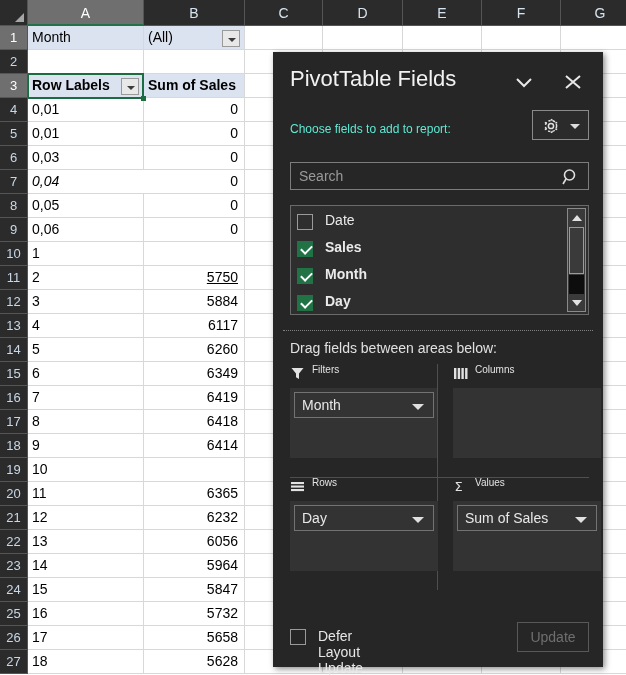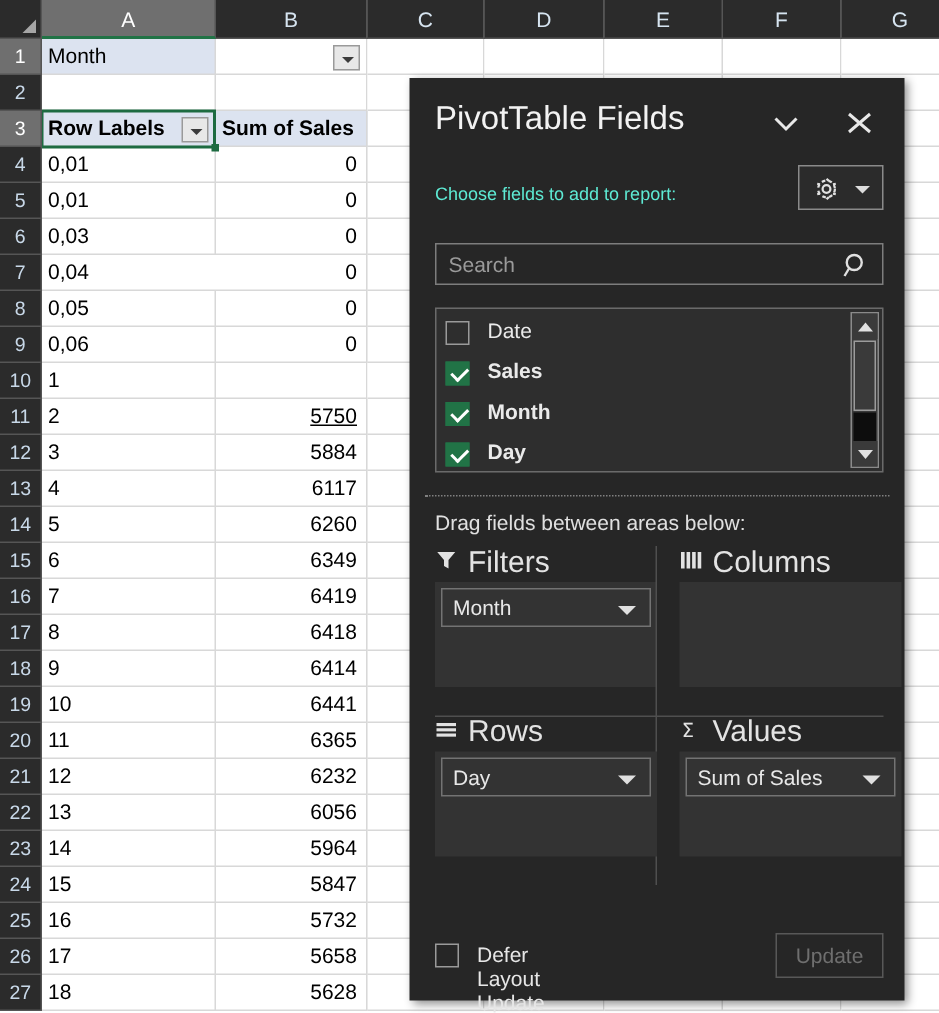--- a/index.html
+++ b/index.html
@@ -160,21 +160,21 @@
     position: absolute; left: 10px; top: 278px; width: 310px;
     border-top: 1px dotted #808080;
   }
   .drag-label { position: absolute; left: 17px; top: 288px; font-size: 14px; color: #e0e0e0; }
 
   .area {
     position: absolute; width: 148px;
   }
   .area-head { position: absolute; left: 0; top: 0; height: 20px; }
   .area-icon { position: absolute; left: 0; top: 2px; width: 15px; height: 15px; }
-  .area-title { position: absolute; left: 22px; top: 0; font-size: 20px; color: #e3e3e3; }
+  .area-title { position: absolute; left: 22px; top: 0; font-size: 10px; color: #e3e3e3; }
   .area-drop {
     position: absolute; left: 0; top: 24px; width: 148px; height: 70px;
     background: #333333;
   }
   .area-field {
     position: absolute; left: 4px; top: 4px; width: 140px; height: 26px;
     background: #333333; border: 1px solid #737373;
   }
   .area-field span {
     position: absolute; left: 7px; top: 4px; font-size: 14px; color: #e8e8e8;
@@ -435,31 +435,32 @@
         <div class="cell empty-grid" style="left: 454px; width: 79px; top: 600px;"></div>
         <div class="cell empty-grid" style="left: 533px; width: 79px; top: 600px;"></div>
         <div class="cell empty-grid" style="left: 0px; width: 116px; top: 624px;"></div>
         <div class="cell empty-grid" style="left: 116px; width: 101px; top: 624px;"></div>
         <div class="cell empty-grid" style="left: 217px; width: 78px; top: 624px;"></div>
         <div class="cell empty-grid" style="left: 295px; width: 80px; top: 624px;"></div>
         <div class="cell empty-grid" style="left: 375px; width: 79px; top: 624px;"></div>
         <div class="cell empty-grid" style="left: 454px; width: 79px; top: 624px;"></div>
         <div class="cell empty-grid" style="left: 533px; width: 79px; top: 624px;"></div>
         <div class="cell pivfilter" style="left: 0px; width: 116px; top: 0px;">Month</div>
+        <div class="cell pivfilter" style="left: 116px; width: 101px; top: 0px;">(All)</div>
         <div class="fdrop" style="left: 194px; top: 4px;"></div>
         <div class="cell pivhead" style="left: 0px; width: 116px; top: 48px;">Row Labels</div>
         <div class="cell pivhead" style="left: 116px; width: 101px; top: 48px;">Sum of Sales</div>
         <div class="fdrop" style="left: 93px; top: 52px;"></div>
         <div class="cell " style="left: 0px; width: 116px; top: 72px;">0,01</div>
         <div class="cell  num" style="left: 116px; width: 101px; top: 72px;">0</div>
         <div class="cell " style="left: 0px; width: 116px; top: 96px;">0,01</div>
         <div class="cell  num" style="left: 116px; width: 101px; top: 96px;">0</div>
         <div class="cell " style="left: 0px; width: 116px; top: 120px;">0,03</div>
         <div class="cell  num" style="left: 116px; width: 101px; top: 120px;">0</div>
-        <div class="cell " style="left: 0px; width: 128px; top: 144px;">0,04</div>
+        <div class="cell " style="left: 0px; width: 128px; top: 144px; font-style: italic;">0,04</div>
         <div class="cell  num" style="left: 116px; width: 101px; top: 144px;">0</div>
         <div class="cell " style="left: 0px; width: 116px; top: 168px;">0,05</div>
         <div class="cell  num" style="left: 116px; width: 101px; top: 168px;">0</div>
         <div class="cell " style="left: 0px; width: 116px; top: 192px;">0,06</div>
         <div class="cell  num" style="left: 116px; width: 101px; top: 192px;">0</div>
         <div class="cell " style="left: 0px; width: 116px; top: 216px;">1</div>
         <div class="cell " style="left: 0px; width: 116px; top: 240px;">2</div>
         <div class="cell  num" style="left: 116px; width: 101px; top: 240px; text-decoration: underline;">5750</div>
         <div class="cell " style="left: 0px; width: 116px; top: 264px;">3</div>
         <div class="cell  num" style="left: 116px; width: 101px; top: 264px;">5884</div>
@@ -469,21 +470,20 @@
         <div class="cell  num" style="left: 116px; width: 101px; top: 312px;">6260</div>
         <div class="cell " style="left: 0px; width: 116px; top: 336px;">6</div>
         <div class="cell  num" style="left: 116px; width: 101px; top: 336px;">6349</div>
         <div class="cell " style="left: 0px; width: 116px; top: 360px;">7</div>
         <div class="cell  num" style="left: 116px; width: 101px; top: 360px;">6419</div>
         <div class="cell " style="left: 0px; width: 116px; top: 384px;">8</div>
         <div class="cell  num" style="left: 116px; width: 101px; top: 384px;">6418</div>
         <div class="cell " style="left: 0px; width: 116px; top: 408px;">9</div>
         <div class="cell  num" style="left: 116px; width: 101px; top: 408px;">6414</div>
         <div class="cell " style="left: 0px; width: 116px; top: 432px;">10</div>
-        <div class="cell  num" style="left: 116px; width: 101px; top: 432px;">6441</div>
         <div class="cell " style="left: 0px; width: 116px; top: 456px;">11</div>
         <div class="cell  num" style="left: 116px; width: 101px; top: 456px;">6365</div>
         <div class="cell " style="left: 0px; width: 116px; top: 480px;">12</div>
         <div class="cell  num" style="left: 116px; width: 101px; top: 480px;">6232</div>
         <div class="cell " style="left: 0px; width: 116px; top: 504px;">13</div>
         <div class="cell  num" style="left: 116px; width: 101px; top: 504px;">6056</div>
         <div class="cell " style="left: 0px; width: 116px; top: 528px;">14</div>
         <div class="cell  num" style="left: 116px; width: 101px; top: 528px;">5964</div>
         <div class="cell " style="left: 0px; width: 116px; top: 552px;">15</div>
         <div class="cell  num" style="left: 116px; width: 101px; top: 552px;">5847</div>

